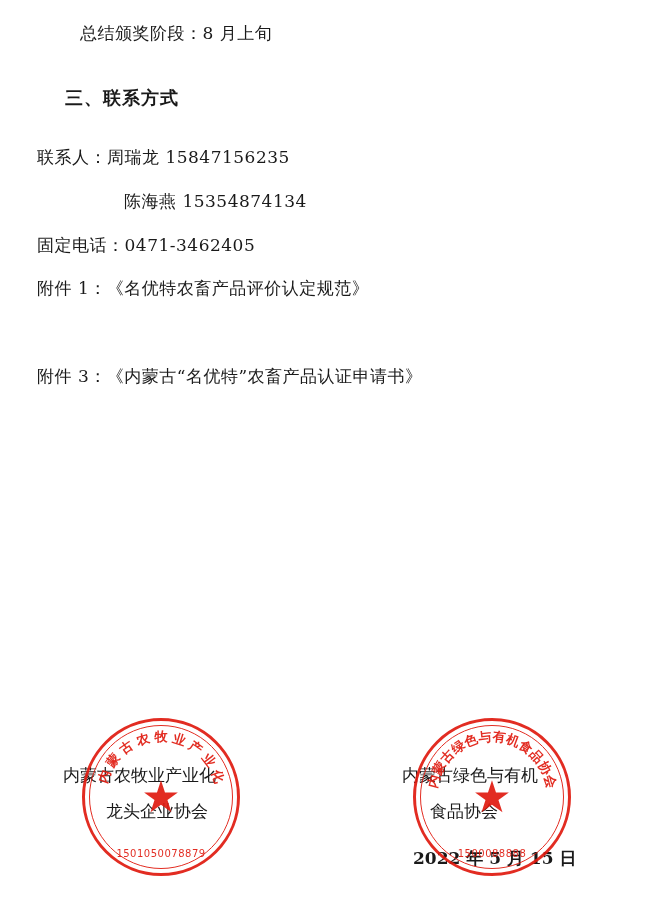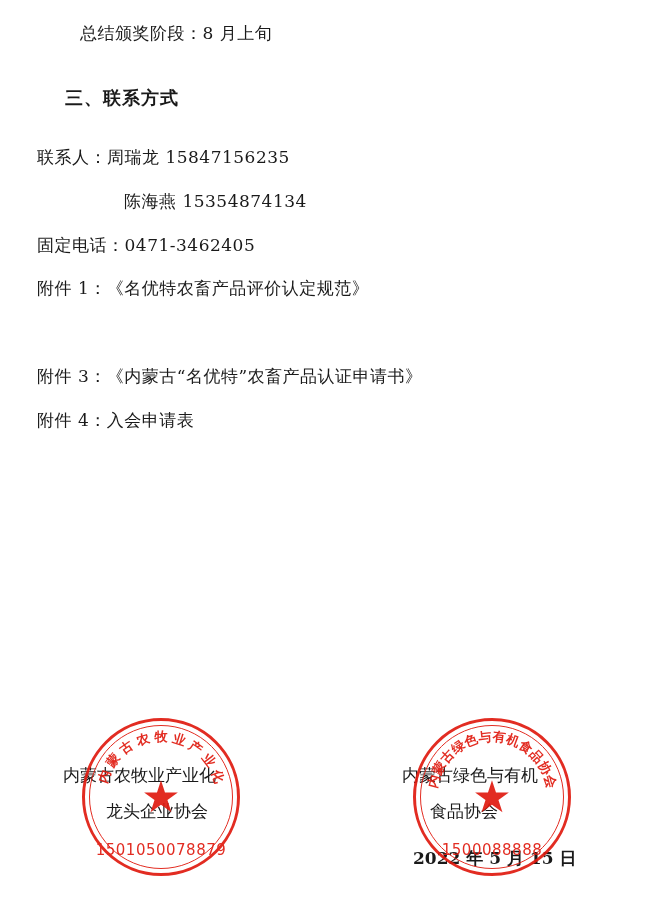--- a/index.html
+++ b/index.html
@@ -77,21 +77,21 @@
     color: #e01b10;
     transform-origin: 0 0;
     font-family: "DejaVu Sans", "Liberation Sans", sans-serif;
   }
   .seal .bottom-text {
     position: absolute;
     bottom: 14px;
     left: 0;
     width: 100%;
     text-align: center;
-    font-size: 15px;
+    font-size: 10px;
     color: #e01b10;
     font-family: "DejaVu Sans", "Liberation Sans", sans-serif;
     letter-spacing: 0.5px;
   }
   .seal-left { left: 82px; top: 718px; }
   .seal-right { left: 413px; top: 718px; }
 
   .sign-block {
     position: absolute;
     font-size: 17px;
@@ -117,21 +117,20 @@
 
   <div class="line indent-4" style="top:190px;">陈海燕 15354874134</div>
 
   <div class="line indent-3" style="top:234px;">固定电话：0471-3462405</div>
 
   <div class="line indent-3" style="top:277px;">附件 1：《名优特农畜产品评价认定规范》</div>
 
 
   <div class="line indent-3" style="top:365px;">附件 3：《内蒙古“名优特”农畜产品认证申请书》</div>
 
-  <div class="line indent-3" style="top:409px;">附件 4：入会申请表</div>
 
   <div class="sign-block sign-left-1">内蒙古农牧业产业化</div>
   <div class="sign-block sign-left-2">龙头企业协会</div>
 
   <div class="sign-block sign-right-1">内蒙古绿色与有机</div>
   <div class="sign-block sign-right-2">食品协会</div>
 
   <div class="sign-block sign-date">2022 年 5 月 15 日</div>
 
   <div class="seal seal-left">

